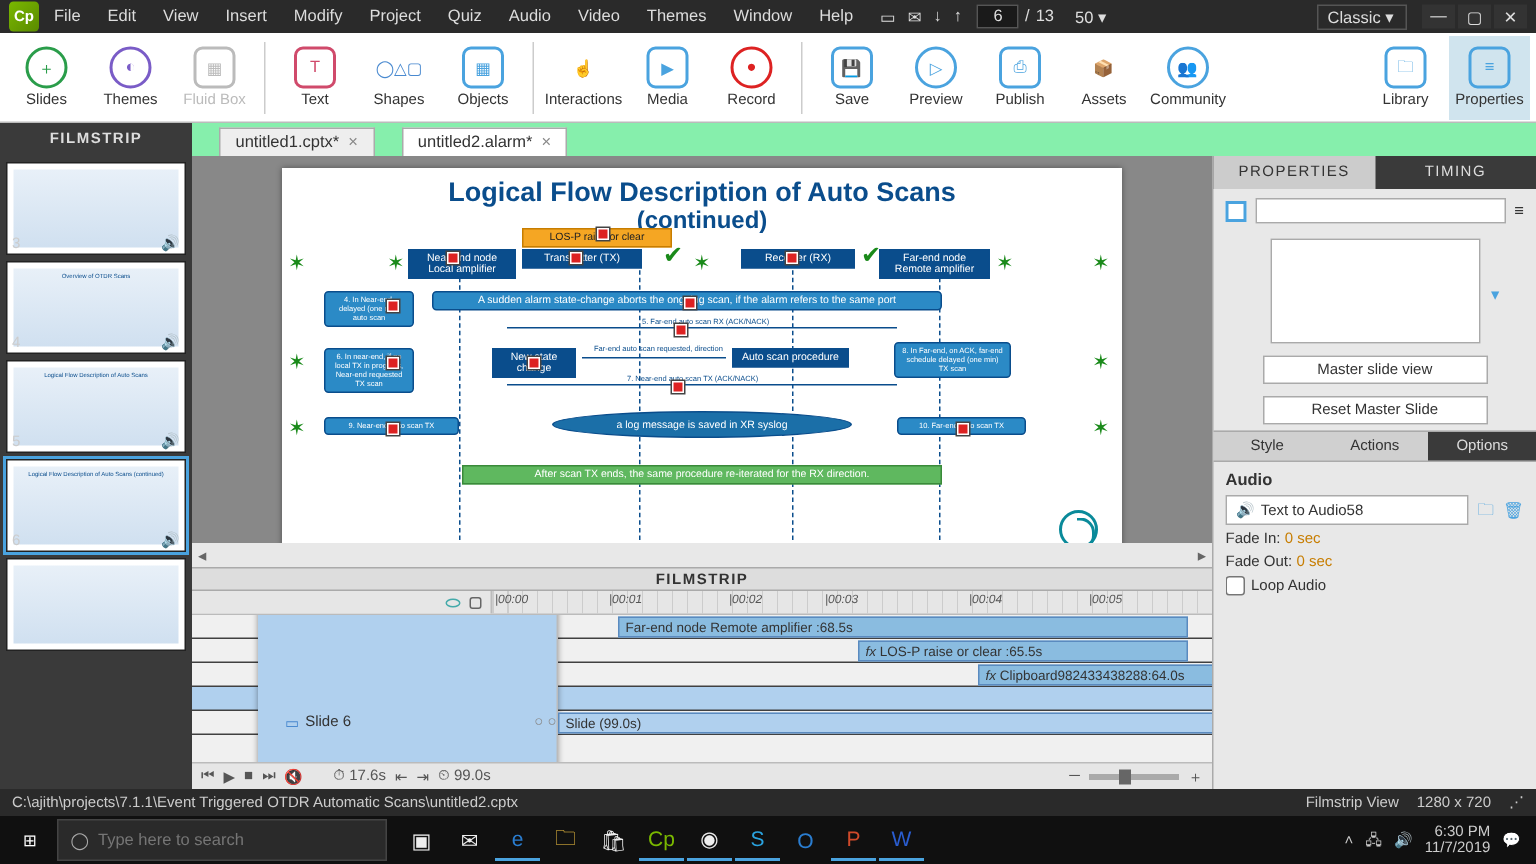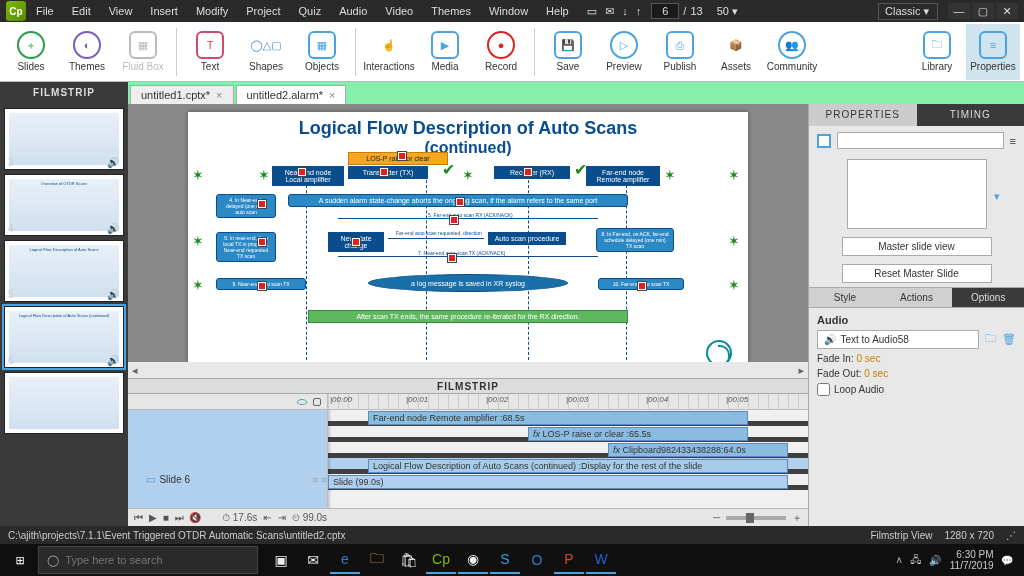--- a/index.html
+++ b/index.html
@@ -26,21 +26,21 @@
 .rbtn .ricon { width: 28px; height: 28px; border: 2px solid currentColor; border-radius: 6px; display: flex; align-items: center; justify-content: center; margin-bottom: 2px; }
 .rbtn .ricon.round { border-radius: 50%; }
 .rbtn .rlabel { font-size: 10px; }
 .ribbon .rdiv { width: 1px; height: 48px; background: #ccc; margin: 0 4px; }
 .ribbon .spacer { flex: 1; }
 .rbtn.active { background: #d0e4ee; }
 
 
 .tabbar { height: 22px; background: #86efac; display: flex; align-items: flex-end; }
 .tabbar .filmstrip-label { width: 128px; height: 22px; background: #3a3a3a; color: #ddd; text-align: center; line-height: 22px; font-size: 10px; font-weight: bold; letter-spacing: 1px; }
-.tabbar .tab { background: #eee; border: 1px solid #aaa; border-bottom: none; padding: 3px 10px 3px 10px; margin-left: 2px; font-size: 11px; color: #333; display: flex; align-items: center; gap: 6px; }
+.tabbar .tab { background: #eee; border: 1px solid #aaa; border-bottom: none; padding: 3px 10px 3px 10px; margin-left: 18px; font-size: 11px; color: #333; display: flex; align-items: center; gap: 6px; }
 .tabbar .tab .close { cursor: pointer; color: #888; }
 .tabbar .tab.active { background: #fff; }
 
 
 .mainrow { flex: 1; display: flex; min-height: 0; }
 
 
 .filmstrip { width: 128px; background: #3a3a3a; overflow-y: auto; padding: 4px; }
 .thumb { position: relative; margin-bottom: 4px; }
 .thumb .timg { height: 62px; background: #fff; border: 1px solid #222; position: relative; overflow: hidden; }
@@ -73,21 +73,21 @@
 .scrollbars { height: 16px; background: #e8e8e8; display: flex; align-items: center; justify-content: space-between; padding: 0 4px; color: #666; }
 
 
 .timeline-hdr { height: 16px; background: #ddd; text-align: center; font-size: 10px; font-weight: bold; color: #333; border-top: 1px solid #aaa; border-bottom: 1px solid #aaa; line-height: 16px; letter-spacing: 1px; }
 .timeline { height: 132px; background: #f0f0f0; display: flex; flex-direction: column; font-size: 10px; color: #333; }
 .truler { height: 16px; background: #e6e6e6; display: flex; border-bottom: 1px solid #bbb; font-style: italic; }
 .truler .left { width: 200px; background: #e6e6e6; border-right: 1px solid #bbb; display: flex; align-items: center; justify-content: flex-end; gap: 6px; padding-right: 6px; }
 .truler .ticks { flex: 1; position: relative; background: repeating-linear-gradient(90deg,#ccc 0 1px, transparent 1px 10px); font-size: 8px; color: #555; }
 .truler .ticks span { position: absolute; top: 1px; }
 .trows { flex: 1; overflow: hidden; }
-.trow { height: 16px; display: flex; border-bottom: 5px solid #404040; align-items: center; }
+.trow { height: 16px; display: flex; border-bottom: 1px solid #404040; align-items: center; padding-left: 44px; }
 .trow .tname { width: 200px; display: flex; align-items: center; gap: 4px; padding-left: 4px; border-right: 1px solid #bbb; background: #f4f4f4; }
 .trow .tname.slide { background: #b0d0ee; }
 .trow .tname .tri { color: #333; font-size: 8px; }
 .trow .bar-area { flex: 1; position: relative; height: 100%; }
 .trow .bar { position: absolute; height: 14px; top: 1px; border: 1px solid #5a8abf; background: #a8cce8; font-size: 9px; padding: 0 4px; line-height: 12px; overflow: hidden; white-space: nowrap; }
 .trow .bar.f { background: #8abce0; }
 .trow .bar.sl { background: #b0d0ee; }
 .trow.sel { background: #b0d0ee; }
 .tfoot { height: 18px; background: #e6e6e6; border-top: 1px solid #bbb; display: flex; align-items: center; gap: 6px; padding: 0 6px; color: #555; }
 .tfoot .tbtn { cursor: pointer; }
@@ -368,21 +368,21 @@
     <div class="timeline">
       <div class="truler">
         <div class="left">
           <span class="eye"></span>
           <span class="lock"></span>
         </div>
         <div class="ticks">
           <span style="left:2px">|00:00</span>
           <span style="left:78px">|00:01</span>
           <span style="left:158px">|00:02</span>
-          <span style="left:238px">|00:03</span>
+          <span style="left:222px">|00:03</span>
           <span style="left:318px">|00:04</span>
           <span style="left:398px">|00:05</span>
         </div>
       </div>
       <div class="trows">
         <div class="trow">
               <div class="tname">
                 <span class="tri">▸</span>
                 <span style="color:#c7a000">★</span>
                 <span>SmartShape_69</span>
@@ -413,23 +413,20 @@
               <div class="bar-area">
                 <div class="bar f" style="left:280px; width:180px;"><i>fx</i> <span>Clipboard982433438288:64.0s</span></div>
               </div>
             </div>
         <div class="trow sel">
               <div class="tname">
                 <span style="width:10px"></span>
                 <span style="color:#4a8ad0">T</span>
                 <span>Text_Caption_69</span>
                 <span style="margin-left:auto;color:#888">○ ○</span>
-              </div>
-              <div class="bar-area">
-                <div class="bar" style="left:40px; width:420px;">Logical Flow Description of Auto Scans (continued) :Display for the rest of the slide</div>
               </div>
             </div>
         <div class="trow">
               <div class="tname slide">
                 <span style="width:10px"></span>
                 <span style="color:#4a8ad0">▭</span>
                 <span>Slide 6</span>
                 <span style="margin-left:auto;color:#888">○ ○</span>
               </div>
               <div class="bar-area">

